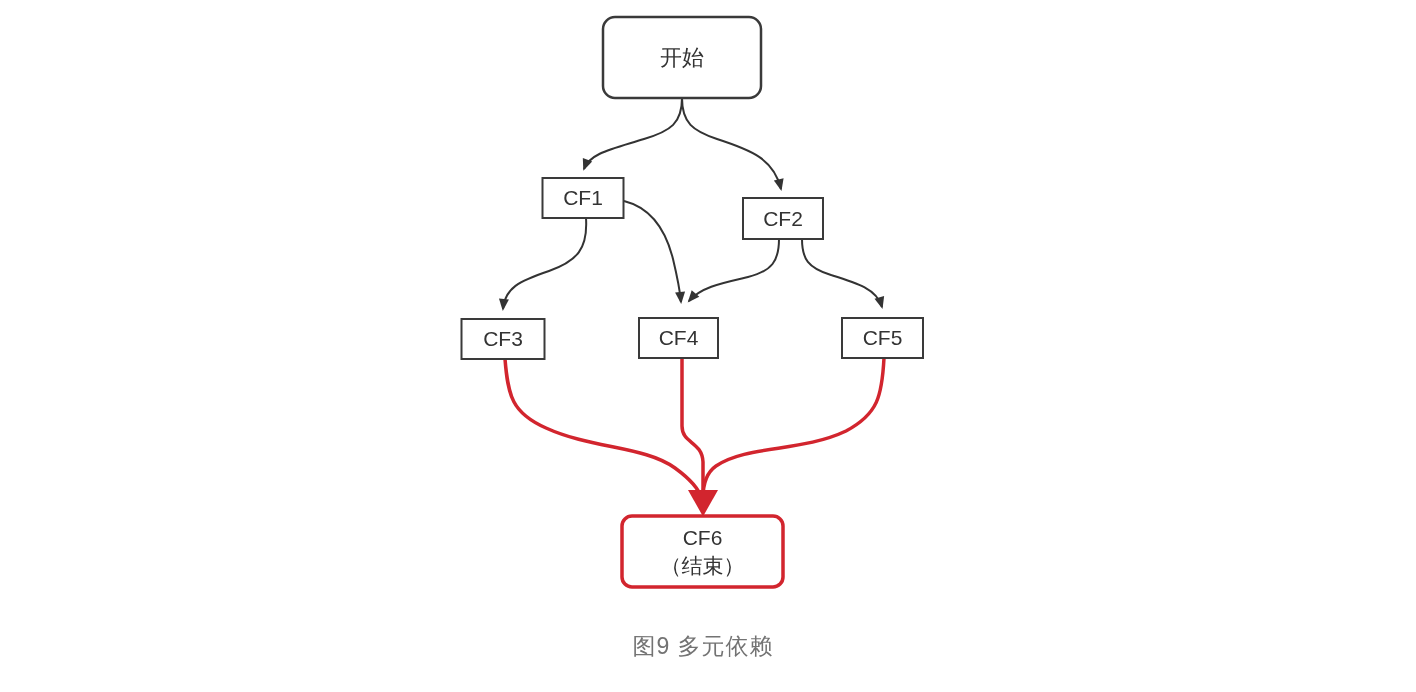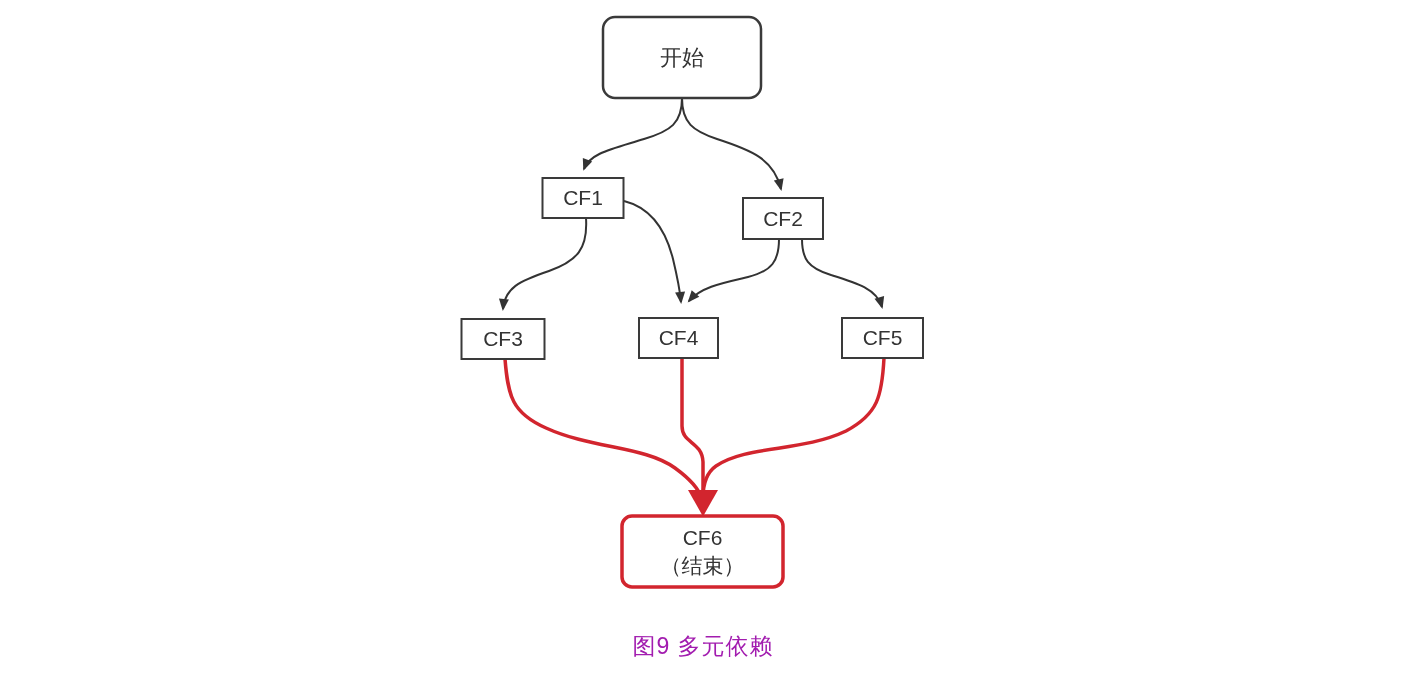--- a/index.html
+++ b/index.html
@@ -20,21 +20,21 @@
   }
   svg { display: block; }
   .caption {
     position: absolute;
     left: 0;
     top: 631px;
     width: 1406px;
     text-align: center;
     font-size: 23px;
     font-weight: 400;
-    color: #a21caf;
+    color: #737373;
     letter-spacing: 1px;
   }
   .edge-black { fill: none; stroke-width: 2px; }
   .edge-red   { fill: none; stroke-width: 3.5px; }
   .node-rect  { fill: #ffffff; }
   .node-label { font-family: "Liberation Sans", "DejaVu Sans", sans-serif; }
 </style>
 </head>
 <body>
 

